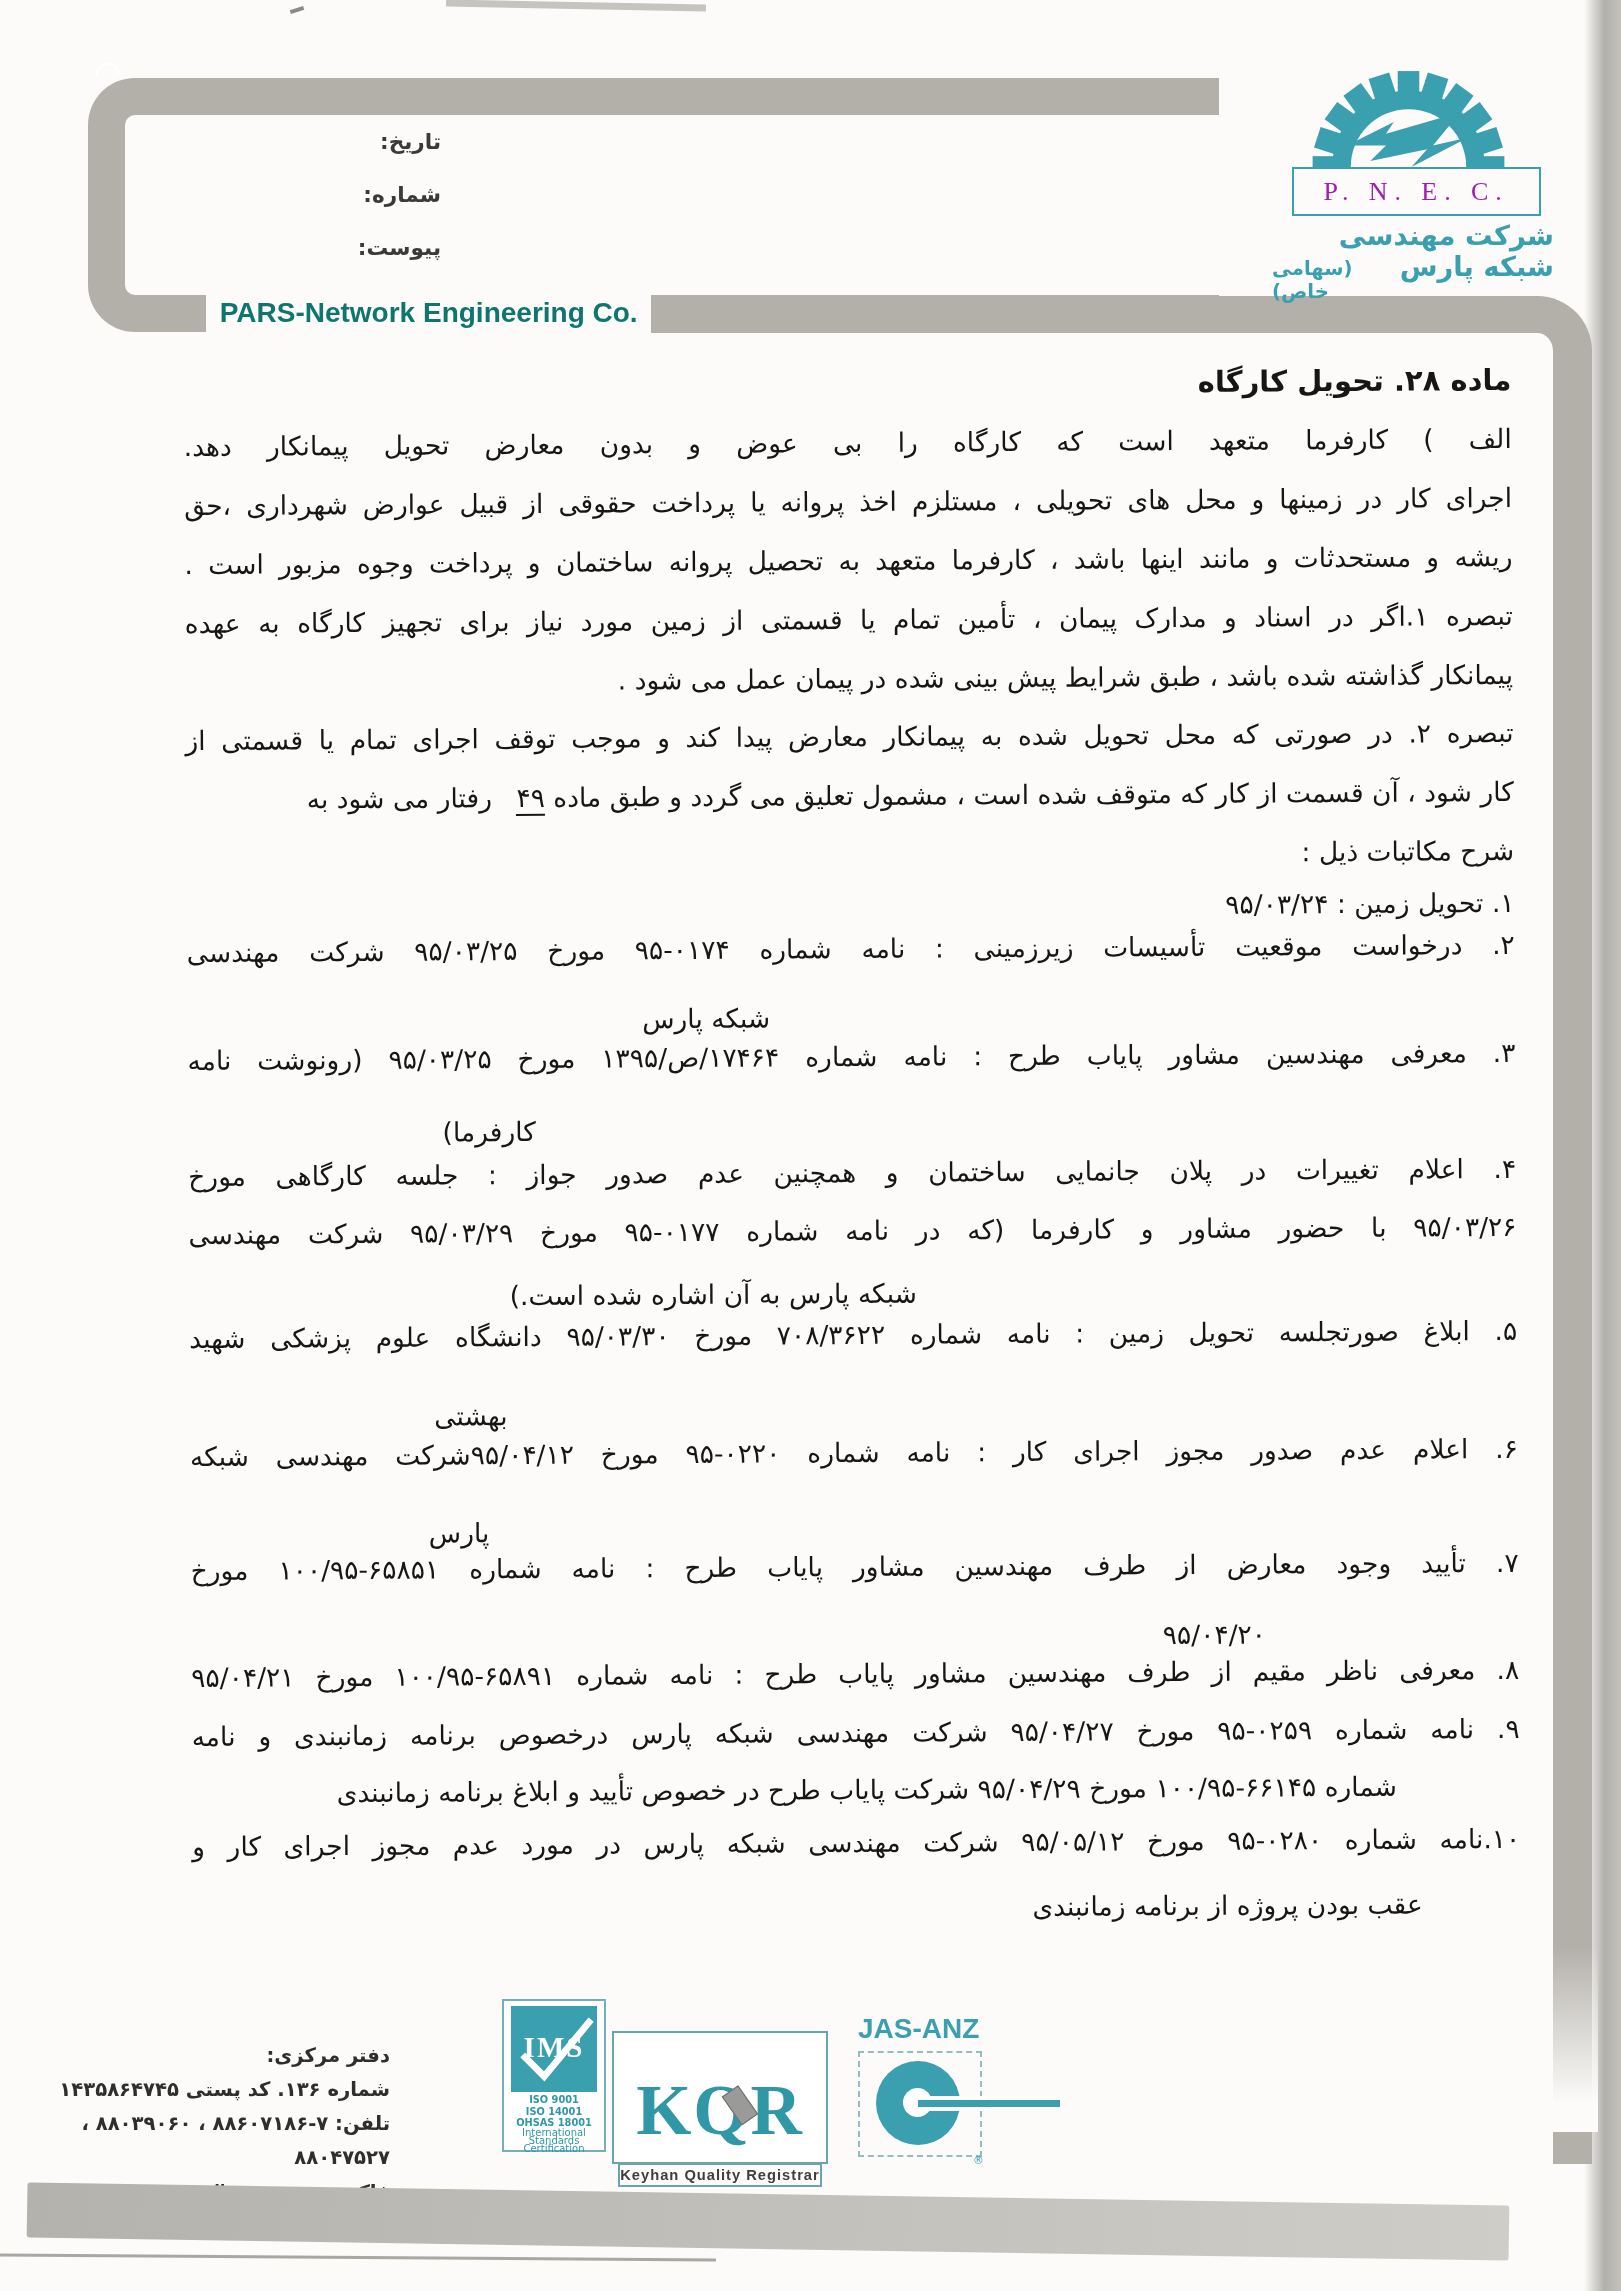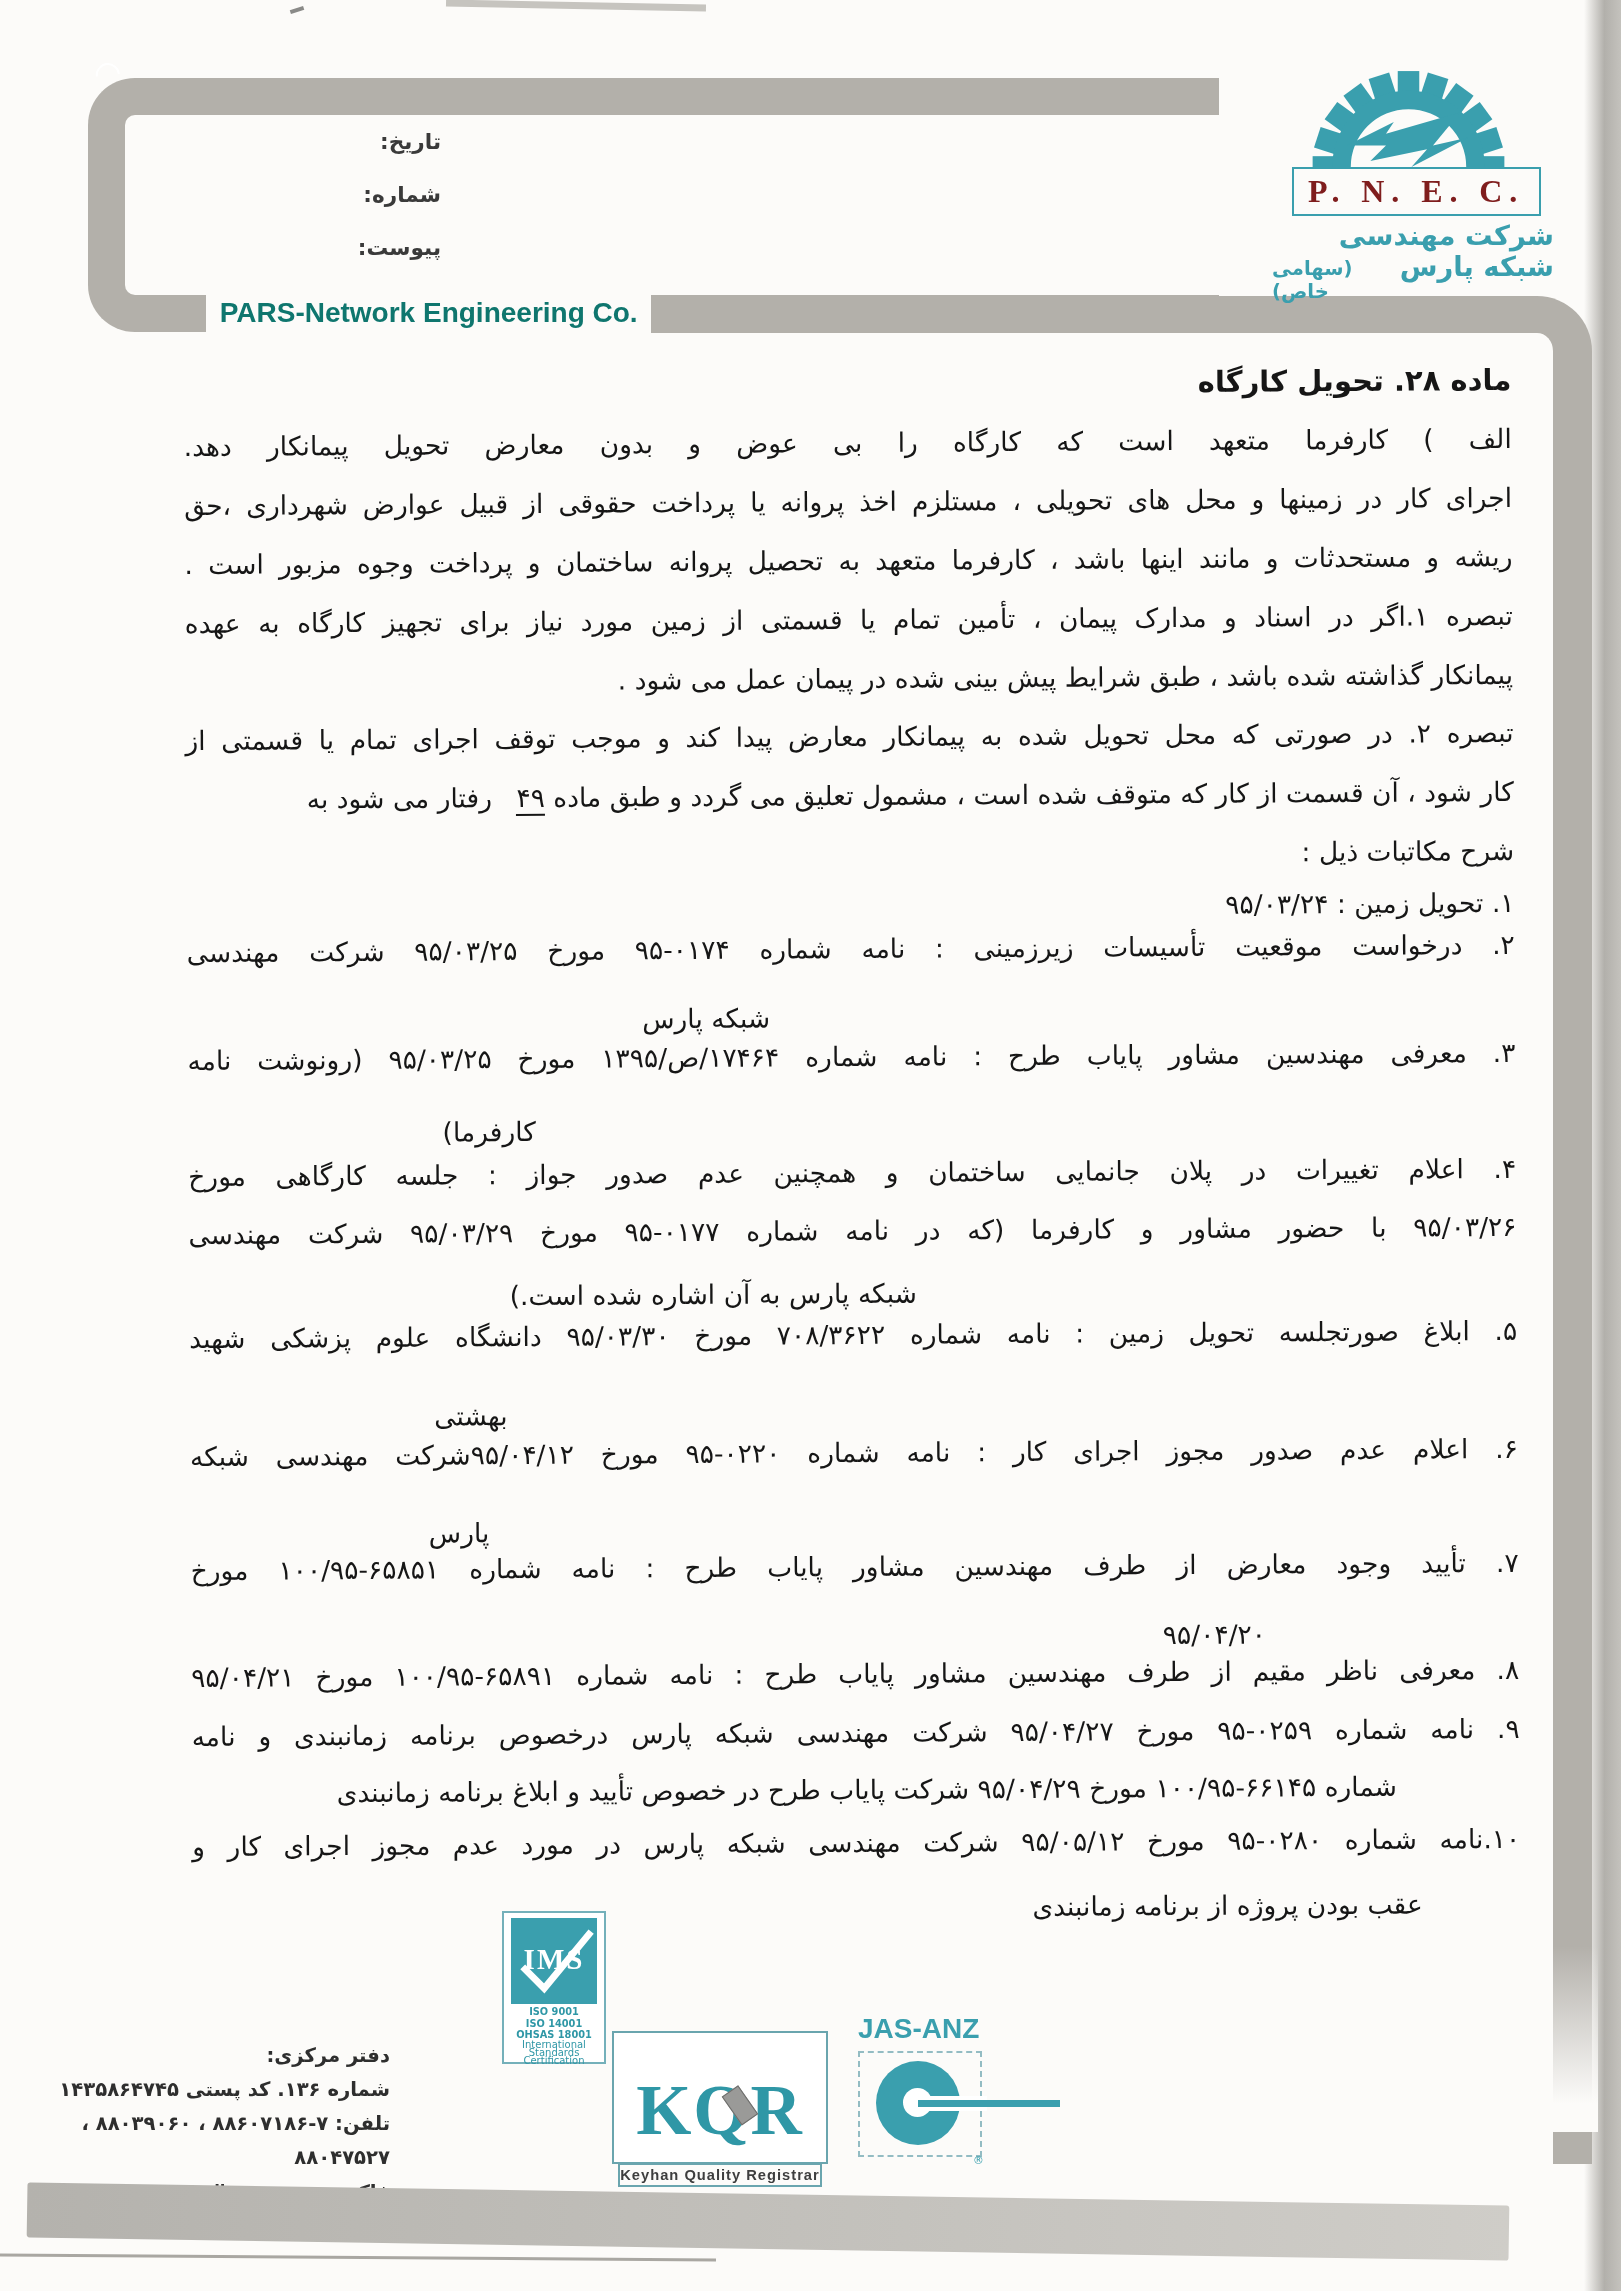--- a/index.html
+++ b/index.html
@@ -26,40 +26,40 @@
       padding:0 13.7px;font-family:"Liberation Sans", sans-serif;font-weight:bold;font-size:28px;color:#0f766e;}
   
   .fields{position:absolute;left:314px;top:129px;width:127px;direction:rtl;text-align:right;
       font-size:21.6px;font-weight:bold;color:#3a3a3a;}
   .fields div{margin-bottom:28px;}
   
   .logo{position:absolute;left:1270px;top:65px;width:294px;}
   .logo .gear{position:absolute;left:25.5px;top:3.9px;}
   .logo .pnec-box{position:absolute;left:21.6px;top:102px;width:245px;height:45px;border:2.9px solid #3a9fae;
       display:flex;align-items:center;justify-content:center;background:#fcfbf9;}
-  .logo .pnec-box span{font-family:"Liberation Serif", serif;font-weight:bold;font-size:32px;
-      letter-spacing:6.9px;color:#7f1d1d;}
+  .logo .pnec-box span{font-family:"Liberation Serif", serif;font-weight:normal;font-size:26px;
+      letter-spacing:6.9px;color:#a21caf;}
   .logo .fa-name{position:absolute;left:0;top:155px;width:284px;direction:rtl;text-align:right;
       font-weight:bold;font-size:27.4px;color:#3a9fae;}
   .logo .fa-type{position:absolute;left:2px;top:192px;width:137px;text-align:left;direction:rtl;
       font-size:19.6px;color:#3a9fae;font-weight:bold;}
   
   .body-txt{position:absolute;left:181px;top:0;width:1328px;direction:rtl;transform:rotate(-0.35deg);transform-origin:50% 50%;}
   .bl{position:absolute;right:0;width:100%;font-size:26.5px;line-height:39px;color:#161616;}
   .bl.r{text-align:right;white-space:nowrap;}
   .bl.j{text-align:justify;text-align-last:justify;}
   .bl.head{font-weight:bold;font-size:29px;}
   .u49{border-bottom:2px solid #161616;padding-bottom:1px;margin-left:16px;}
   
   .contact{position:absolute;left:35px;top:2039px;width:355px;direction:rtl;text-align:right;
       font-size:19.6px;font-weight:bold;color:#2e2e2e;line-height:34px;}
   .contact .last{display:flex;justify-content:space-between;align-items:baseline;}
   .contact .email{direction:ltr;font-family:"Liberation Sans", sans-serif;font-size:20.6px;}
   
-  .ims{position:absolute;left:502px;top:1911px;width:100px;height:149px;border:2px solid #74b0ba;
+  .ims{position:absolute;left:502px;top:1999px;width:100px;height:149px;border:2px solid #74b0ba;
       background:#fff;}
   .ims .box{position:relative;margin:4.9px auto 2px;width:86px;height:86px;background:#3a9fae;}
   .ims .box .t{position:absolute;left:0;top:25.5px;width:100%;text-align:center;color:#fff;
       font-family:"Liberation Serif", serif;font-weight:bold;font-size:29px;letter-spacing:2px;}
   .ims .iso{text-align:center;color:#2f97a6;font-size:9.8px;font-weight:bold;line-height:11.8px;}
   .ims .iso .tiny{font-size:10px;font-weight:normal;line-height:7.8px;}
   
   .kqr{position:absolute;left:612px;top:2031px;width:212px;height:129px;border:2px solid #6aa5ae;background:#fff;}
   .kqr .letters{height:106px;display:flex;align-items:center;justify-content:center;
       font-family:"Liberation Serif", serif;font-weight:bold;font-size:71px;color:#2f97a6;letter-spacing:2px;margin-top:24px;}

